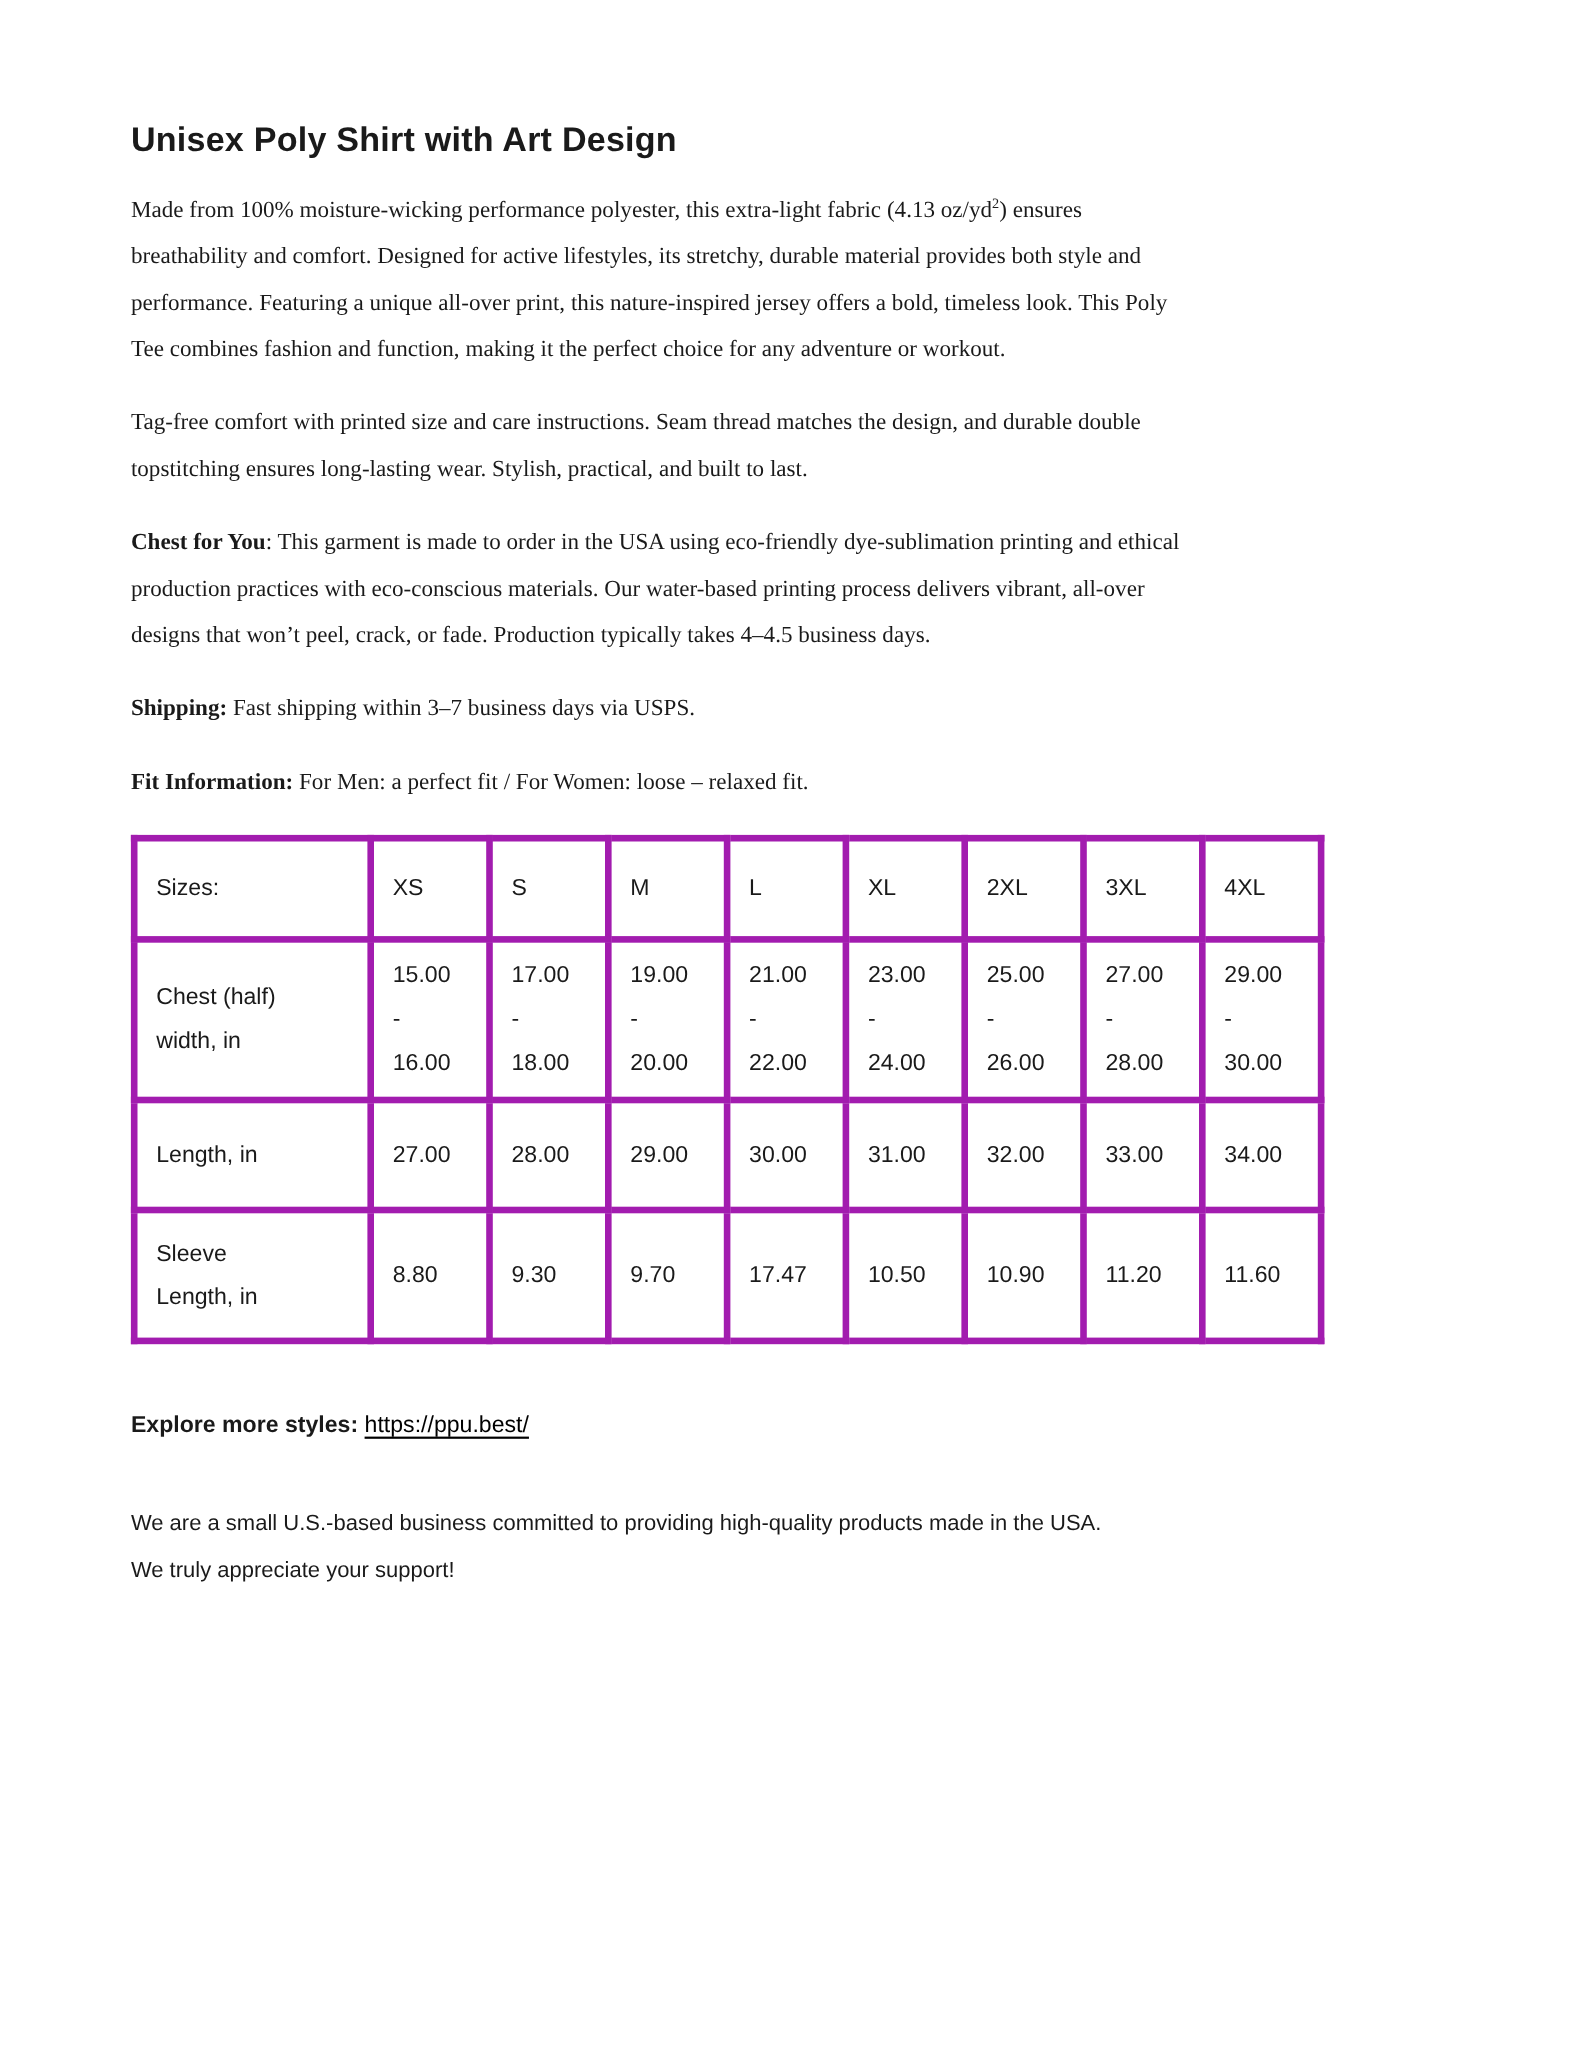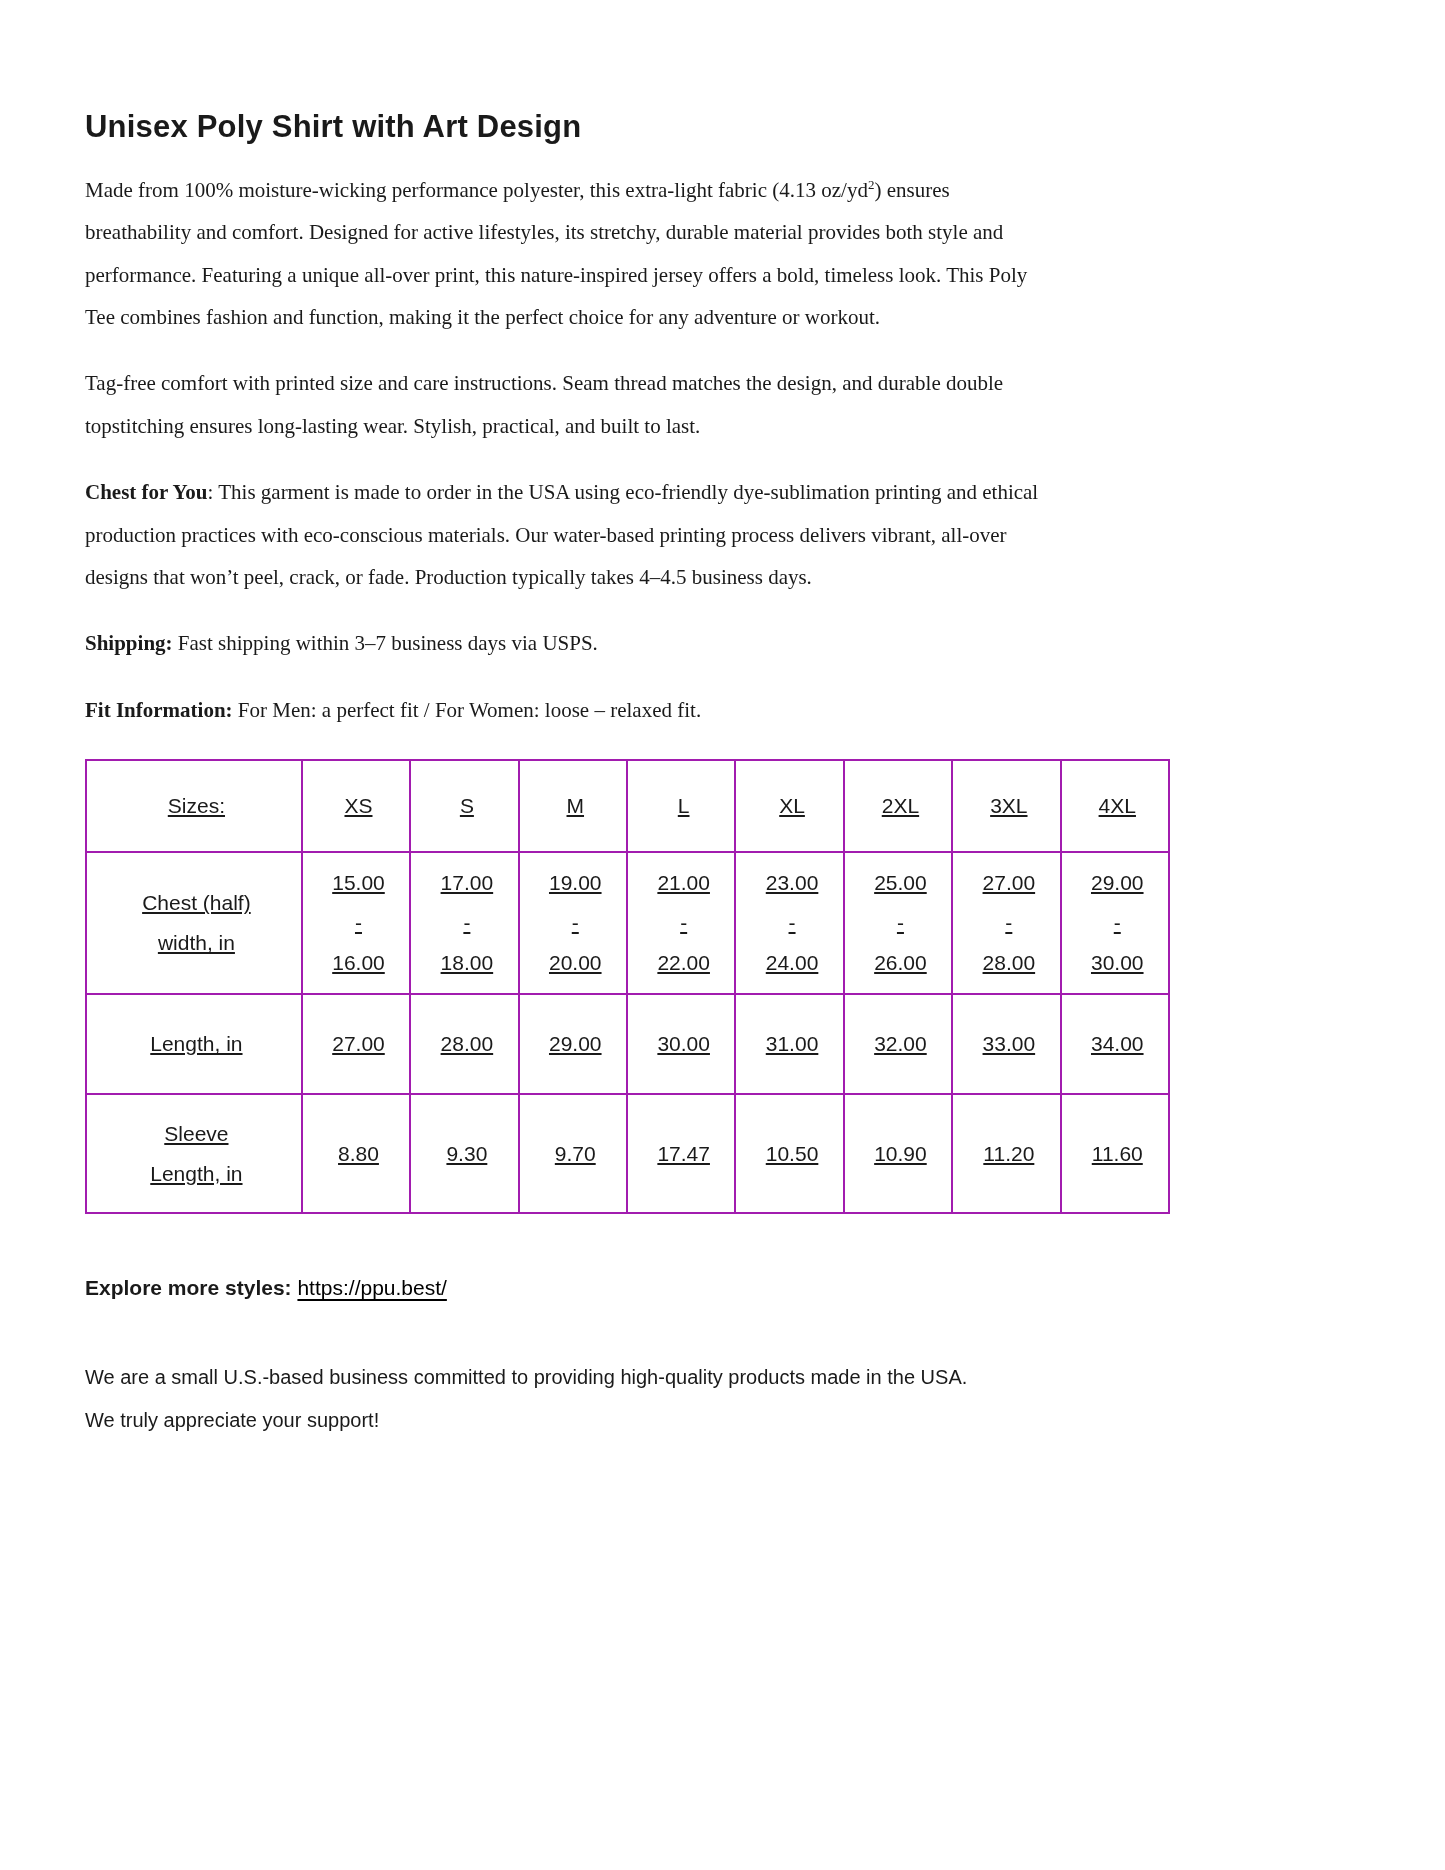--- a/index.html
+++ b/index.html
@@ -8,21 +8,21 @@
     background: #ffffff;
   }
   body {
     width: 1445px;
     height: 1870px;
     overflow: hidden;
     font-family: "Liberation Sans", "DejaVu Sans", sans-serif;
     color: #1a1a1a;
   }
   .page {
-    padding: 108px 0 0 85px;
+    padding: 108px 0 0 119px;
     box-sizing: border-box;
   }
   .page-title {
     font-size: 31px;
     font-weight: 700;
     line-height: 1.25;
     margin: 0 0 22px 0;
     letter-spacing: 0.2px;
   }
   .para {
@@ -69,28 +69,27 @@
     background-image: radial-gradient(#ffffff 0.9px, rgba(255,255,255,0) 1.1px);
     background-size: 4px 3.2px;
   }
   table.size-table {
     border-collapse: collapse;
     width: 1085px;
     margin: 28px 0 0 0;
     font-size: 21px;
   }
   .size-table th, .size-table td {
-    border: 2px solid #a21caf;
+    border: 6px solid #a21caf;
     font-weight: 400;
-    text-align: center;
+    text-align: left;
     vertical-align: middle;
     padding: 10px 12px 10px 17px;
     white-space: pre-line;
     line-height: 1.9;
-    text-decoration: underline;
   }
   .size-table col.label-col { width: 215px; }
   .size-table col.data-col  { width: 108px; }
   .size-table thead tr { height: 92px; }
   .size-table thead th { vertical-align: middle; }
   .size-table tbody tr:nth-child(1) { height: 142px; }
   .size-table tbody tr:nth-child(2) { height: 100px; }
   .size-table tbody tr:nth-child(3) { height: 119px; }
   .explore {
     margin: 62px 0 0 0;

